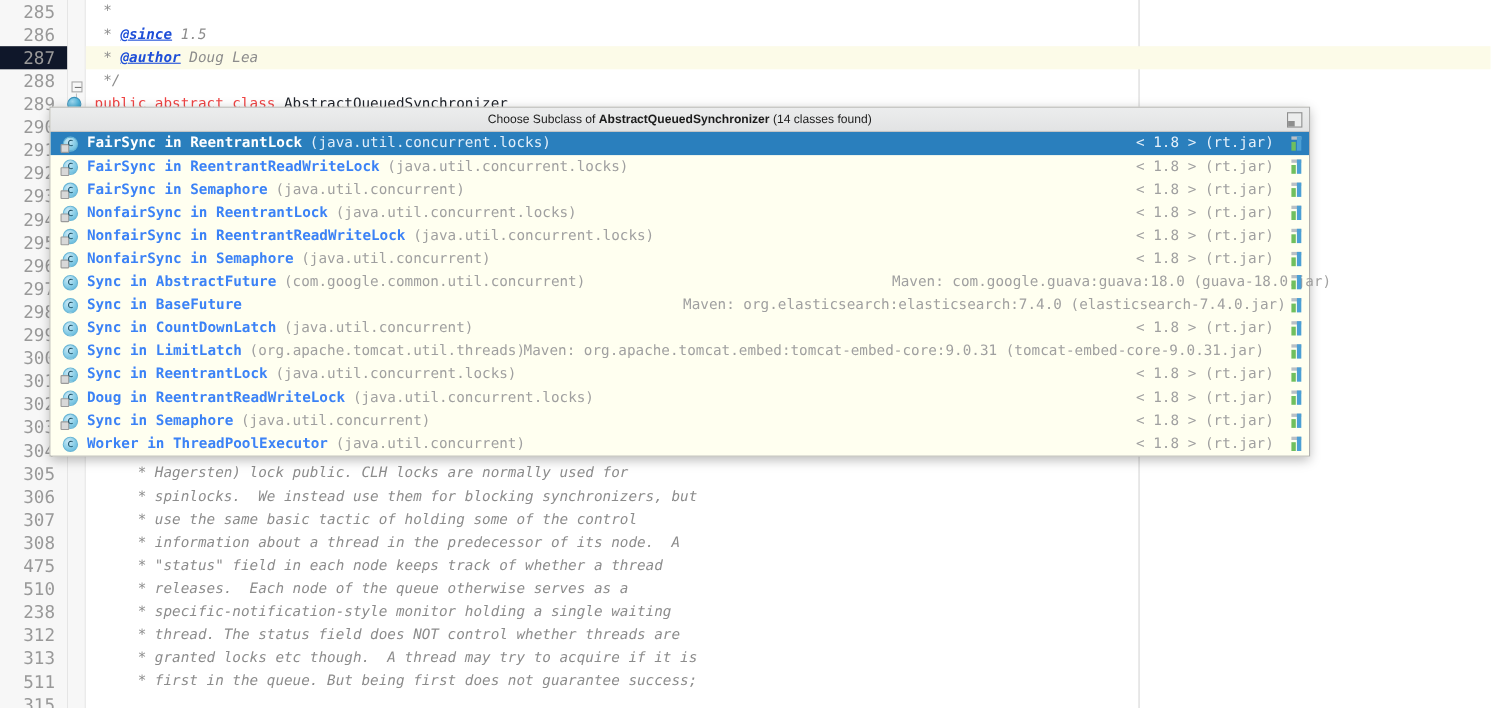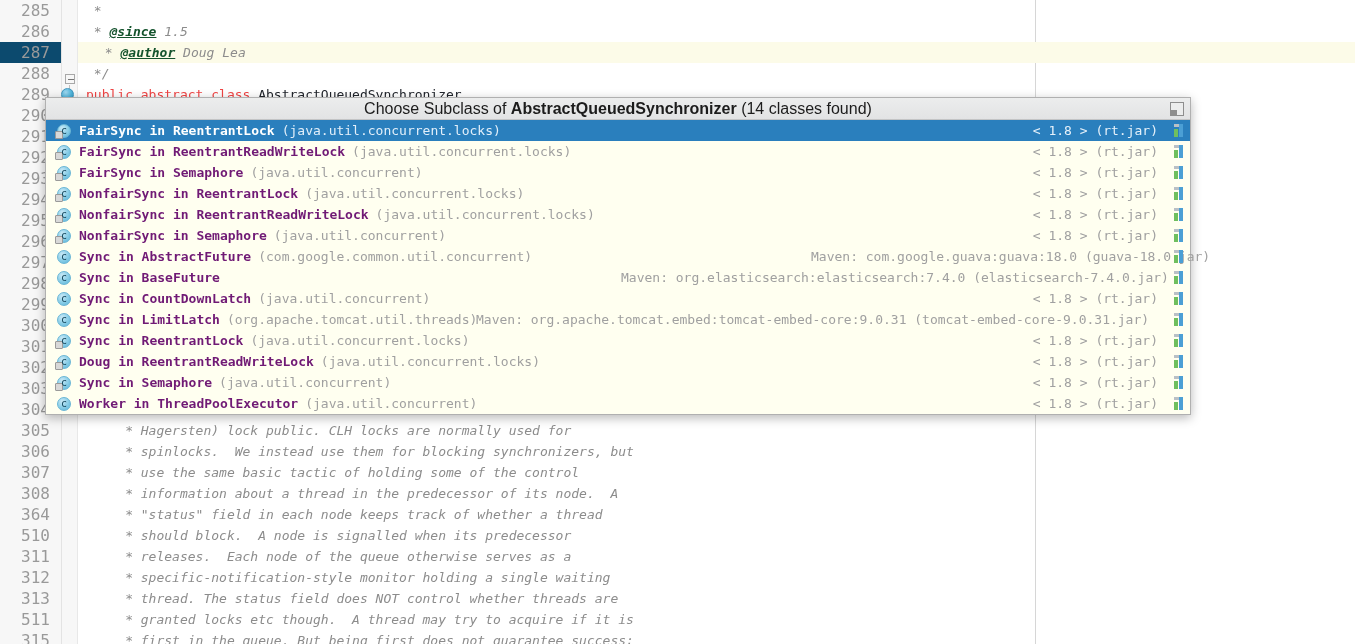--- a/index.html
+++ b/index.html
@@ -25,21 +25,21 @@
   }
   .gutter-line {
     height: 21px;
     line-height: 21px;
     text-align: right;
     padding-right: 11px;
     font-family: "DejaVu Sans Mono", monospace;
     font-size: 16px;
     color: #999999;
   }
-  .gutter-line.hl { background: #0c4a6e; }
+  .gutter-line.hl { background: #0f172a; }
 
   .fold-col {
     position: absolute;
     left: 62px; top: 0; bottom: 0;
     width: 16px;
     background: #f7f7f7;
     border-right: 1px solid #e8e8e8;
   }
   .fold-mark {
     position: absolute;
@@ -70,25 +70,24 @@
     height: 21px;
     line-height: 21px;
     font-family: "DejaVu Sans Mono", monospace;
     font-size: 13px;
     white-space: pre;
     padding-left: 0;
     color: #808080;
   }
   .code-line.hl {
     background: #fcfbe8;
-    padding-left: 11px;
   }
   .ln-inner { padding-left: 8px; display: inline-block; }
   .cmt { color: #8c8c8c; font-style: italic; }
-  .tag { color: #14532d; font-style: italic; text-decoration: underline; font-weight: bold; }
+  .tag { color: #1d4ed8; font-style: italic; text-decoration: underline; font-weight: bold; }
   .kw  { color: #ef4444; font-weight: normal; font-style: normal; }
   .cls { color: #20242b; font-style: normal; }
 
   .margin-guide {
     position: absolute;
     left: 1035px; top: 0; bottom: 0;
     width: 1px;
     background: #d6d6d6;
   }
   .gutter-bullet {
@@ -119,21 +118,21 @@
     position: relative;
     height: 22px;
     background: linear-gradient(#eceded, #e2e3e4);
     border-bottom: 1px solid #c3c4c5;
     display: flex;
     align-items: center;
     justify-content: center;
   }
   .popup-title {
     font-family: "Liberation Sans", sans-serif;
-    font-size: 16px;
+    font-size: 11px;
     color: #1c1c1c;
     white-space: nowrap;
   }
   .popup-title b { font-weight: bold; }
   .preview-toggle {
     position: absolute;
     right: 6px; top: 4px;
     width: 14px; height: 14px;
     border: 1.5px solid #8e8e8e;
     background: #eceded;
@@ -182,21 +181,21 @@
   .cicon.priv::before {
     content: "";
     position: absolute;
     left: -3px; bottom: -2px;
     width: 6px; height: 6px;
     border: 1px solid #9a9a9a;
     border-radius: 1px;
     background: #d8d8d8;
   }
 
-  .r-name { color: #701a75; font-weight: bold; }
+  .r-name { color: #3b82f6; font-weight: bold; }
   .r-pkg  { color: #a0a0a0; margin-left: 7px; }
   .row.selected .r-name { color: #ffffff; }
   .row.selected .r-pkg  { color: #e2effa; }
 
   .r-maven {
     position: absolute;
     color: #a0a0a0;
     font-family: "DejaVu Sans Mono", monospace;
     font-size: 13px;
   }
@@ -253,23 +252,23 @@
       <div class="gutter-line">299</div>
       <div class="gutter-line">300</div>
       <div class="gutter-line">301</div>
       <div class="gutter-line">302</div>
       <div class="gutter-line">303</div>
       <div class="gutter-line">304</div>
       <div class="gutter-line">305</div>
       <div class="gutter-line">306</div>
       <div class="gutter-line">307</div>
       <div class="gutter-line">308</div>
-      <div class="gutter-line">364</div>
+      <div class="gutter-line">475</div>
       <div class="gutter-line">510</div>
-      <div class="gutter-line">311</div>
+      <div class="gutter-line">238</div>
       <div class="gutter-line">312</div>
       <div class="gutter-line">313</div>
       <div class="gutter-line">511</div>
       <div class="gutter-line">315</div>
     </div>
   <div class="fold-col">
     <div class="fold-mark" style="top:74px;"></div>
     <div class="fold-line" style="top:85px; height:12px;"></div>
     <div class="fold-line" style="top:205px; height:14px;"></div>
     <div class="fold-line" style="top:331px; height:14px;"></div>
@@ -296,21 +295,20 @@
       <div class="code-line"><span class="ln-inner"></span></div>
       <div class="code-line"><span class="ln-inner"></span></div>
       <div class="code-line"><span class="ln-inner"></span></div>
       <div class="code-line"><span class="ln-inner"></span></div>
       <div class="code-line"><span class="ln-inner"></span></div>
       <div class="code-line"><span class="ln-inner"><span class="cmt">     * Hagersten) lock public. CLH locks are normally used for</span></span></div>
       <div class="code-line"><span class="ln-inner"><span class="cmt">     * spinlocks.  We instead use them for blocking synchronizers, but</span></span></div>
       <div class="code-line"><span class="ln-inner"><span class="cmt">     * use the same basic tactic of holding some of the control</span></span></div>
       <div class="code-line"><span class="ln-inner"><span class="cmt">     * information about a thread in the predecessor of its node.  A</span></span></div>
       <div class="code-line"><span class="ln-inner"><span class="cmt">     * "status" field in each node keeps track of whether a thread</span></span></div>
-      <div class="code-line"><span class="ln-inner"><span class="cmt">     * should block.  A node is signalled when its predecessor</span></span></div>
       <div class="code-line"><span class="ln-inner"><span class="cmt">     * releases.  Each node of the queue otherwise serves as a</span></span></div>
       <div class="code-line"><span class="ln-inner"><span class="cmt">     * specific-notification-style monitor holding a single waiting</span></span></div>
       <div class="code-line"><span class="ln-inner"><span class="cmt">     * thread. The status field does NOT control whether threads are</span></span></div>
       <div class="code-line"><span class="ln-inner"><span class="cmt">     * granted locks etc though.  A thread may try to acquire if it is</span></span></div>
       <div class="code-line"><span class="ln-inner"><span class="cmt">     * first in the queue. But being first does not guarantee success;</span></span></div>
     </div>
 
   <div class="gutter-bullet" style="top:88px;"></div>
 </div>
 

